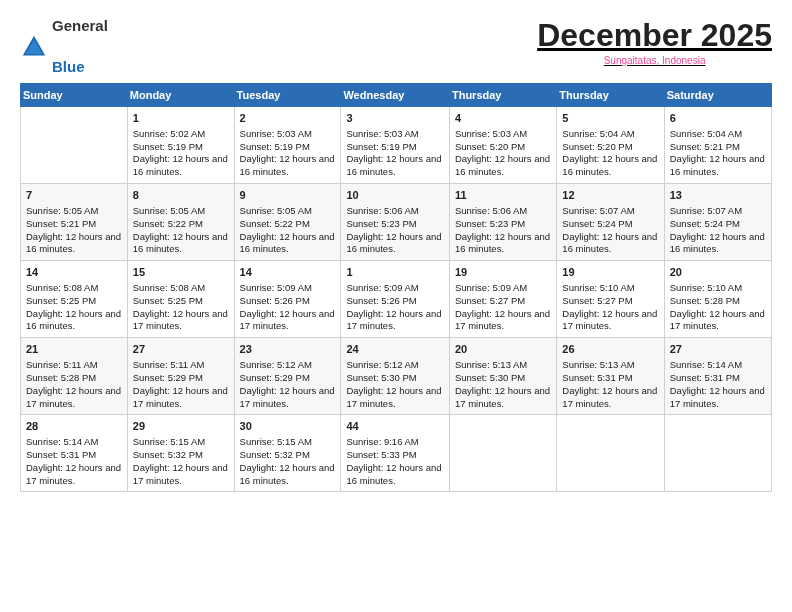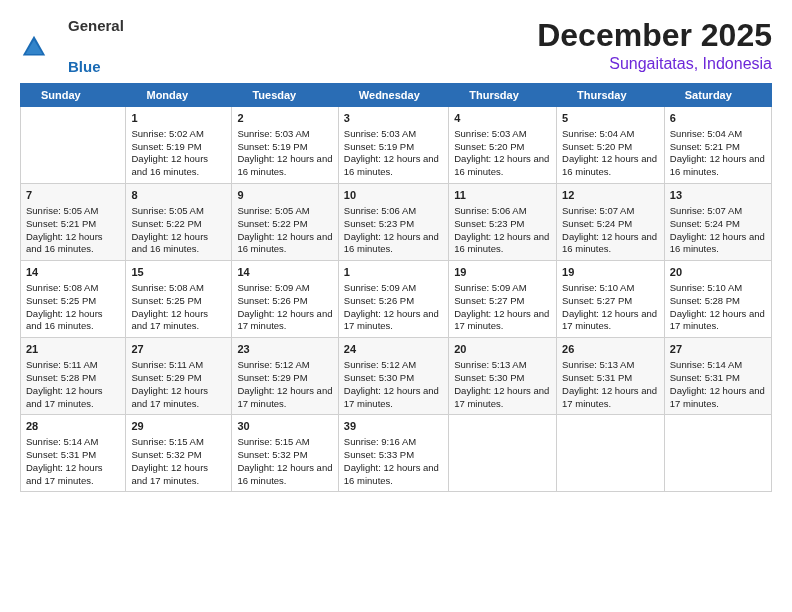--- a/index.html
+++ b/index.html
@@ -18,21 +18,21 @@
     }
     .header {
       display: flex;
       align-items: flex-start;
       justify-content: space-between;
       margin-bottom: 8px;
     }
     .logo {
       display: flex;
       align-items: center;
-      gap: 20px;
+      gap: 4px;
     }
     .logo-text {
       display: flex;
       flex-direction: column;
       line-height: 1.1;
     }
     .logo-general {
       font-size: 15px;
       font-weight: bold;
       color: #333;
@@ -41,42 +41,43 @@
       font-size: 15px;
       font-weight: bold;
       color: #1a6bb5;
       margin-top: 24px;
     }
     .logo-icon {
       width: 28px;
       height: 28px;
     }
     .title-block {
-      text-align: right;
+      text-align: center;
+      text-decoration: underline;
     }
     .cal-title {
       font-size: 32px;
       font-weight: bold;
       color: #222;
       line-height: 1.1;
     }
     .cal-subtitle {
-      font-size: 16px;
-      color: #6d28d9;
+      font-size: 10px;
+      color: #ec4899;
       margin-top: 2px;
     }
     table {
       width: 100%;
       border-collapse: collapse;
       font-size: 10px;
     }
     thead th {
       background: #2a6db5;
       color: #fff;
-      padding: 5px 20px;
+      padding: 5px 2px;
       font-size: 11px;
       font-weight: bold;
       text-align: left;
       border: 1px solid #2a6db5;
     }
     tbody td {
       vertical-align: top;
       padding: 4px 5px;
       border: 1px solid #d0d0d0;
       width: 113px;
@@ -317,21 +318,21 @@
             <div>Sunset: 5:32 PM</div>
             <div>Daylight: 12 hours and 17 minutes.</div>
           </td>
           <td>
             <span class="day-num">30</span>
             <div>Sunrise: 5:15 AM</div>
             <div>Sunset: 5:32 PM</div>
             <div>Daylight: 12 hours and 16 minutes.</div>
           </td>
           <td>
-            <span class="day-num">39</span>
+            <span class="day-num">44</span>
             <div>Sunrise: 9:16 AM</div>
             <div>Sunset: 5:33 PM</div>
             <div>Daylight: 12 hours and 16 minutes.</div>
           </td>
           <td class="empty-cell"></td>
           <td class="empty-cell"></td>
           <td class="empty-cell"></td>
         </tr>
       </tbody>
   </table>

